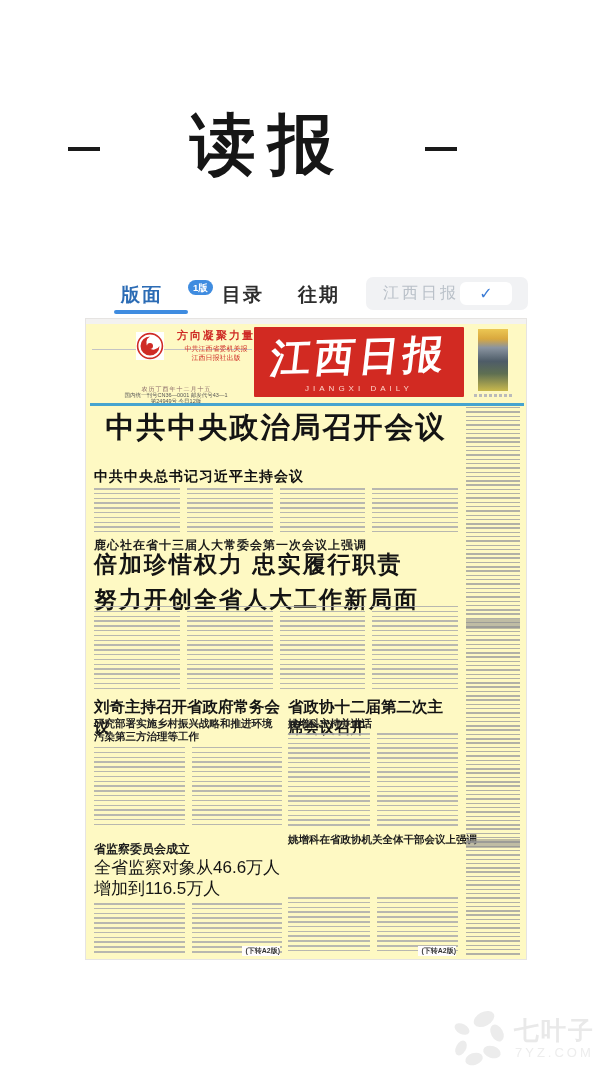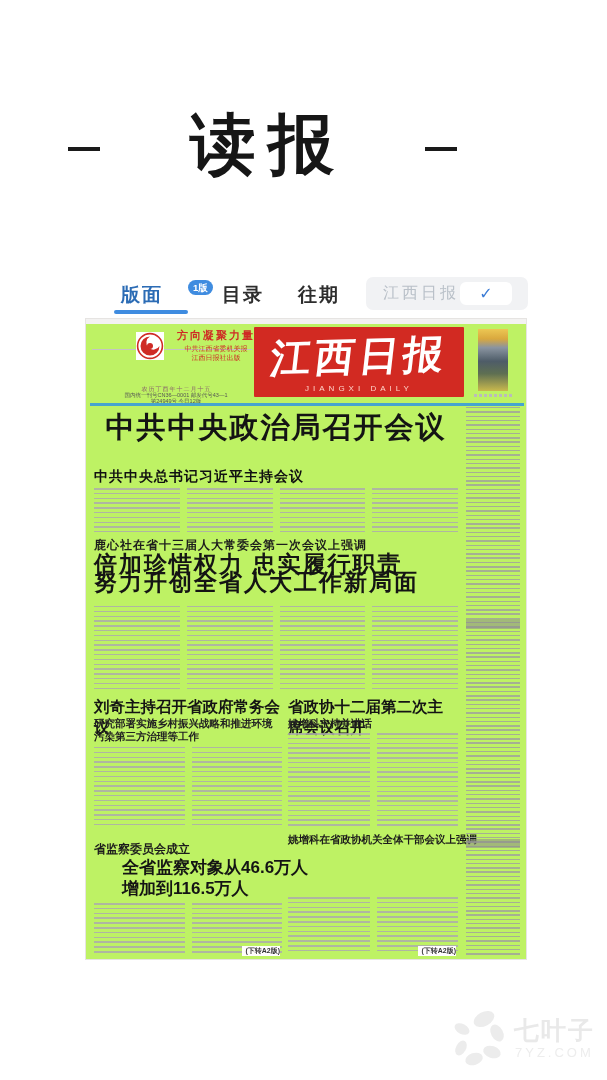--- a/index.html
+++ b/index.html
@@ -35,21 +35,21 @@
   .paper-pill .pill-label{font-size:16px;color:#b9c0c8;letter-spacing:3px;margin-left:17px;}
   .pill-check-box{
     position:absolute;right:16px;top:5px;width:52px;height:23px;background:#ffffff;border-radius:6px;
     display:flex;align-items:center;justify-content:center;
   }
   .pill-check{font-size:16px;font-weight:700;color:#3a7bd5;}
 
   
   .newspaper{
     position:absolute;left:85px;top:318px;width:442px;height:642px;
-    background:#bef264;border:1px solid #e6e4e2;box-sizing:border-box;cursor:pointer;
+    background:#fef9c3;border:1px solid #e6e4e2;box-sizing:border-box;cursor:pointer;
   }
   .paper-top-strip{position:absolute;left:0;top:0;width:100%;height:5px;background:#f3f2f1;}
   .mast-hairline{position:absolute;left:6px;top:30px;width:160px;height:1px;background:#c4c4c4;}
   .mast-logo{position:absolute;left:50px;top:13px;width:28px;height:28px;background:#fff;}
   .mast-slogan{position:absolute;left:84px;top:9px;width:92px;text-align:center;font-size:11px;font-weight:700;color:#cf2b25;letter-spacing:2px;}
   .mast-org{position:absolute;left:84px;top:25px;width:92px;text-align:center;font-size:7px;line-height:9px;color:#cf2b25;}
   .mast-date{position:absolute;left:18px;top:45px;width:145px;display:flex;align-items:baseline;justify-content:center;color:#3a3a3a;font-weight:700;}
   .mast-date .d1{font-size:10px;} .mast-date .d2{font-size:20px;color:#cf2b25;margin:0 1px;} .mast-date .d3{font-size:10px;letter-spacing:1px;}
   .mast-lunar{position:absolute;left:18px;top:66px;width:145px;text-align:center;font-size:6px;color:#8a6a6a;letter-spacing:1px;}
   .mast-issue1{position:absolute;left:10px;top:73px;width:160px;text-align:center;font-size:5.5px;color:#555;}
@@ -73,34 +73,34 @@
   .lead-sub{position:absolute;left:8px;top:123px;width:364px;font-size:10px;line-height:12.5px;font-weight:700;color:#222;text-align:justify;}
   .lead-sub2{position:absolute;left:8px;top:149px;width:364px;font-size:14px;font-weight:800;color:#111;letter-spacing:1px;}
 
   .cols{display:flex;gap:7px;position:absolute;}
   .cols>div{flex:1;}
   .tx{background-image:repeating-linear-gradient(180deg,#acacac 0,#acacac 1.5px,transparent 1.5px,transparent 4.8px);opacity:.85;}
   .body1{left:8px;top:169px;width:364px;height:44px;}
   .kicker{position:absolute;font-weight:800;color:#1c1c1c;}
   .kicker-2{left:8px;top:218px;font-size:12px;letter-spacing:1px;text-align:right;}
   .h2line{position:absolute;left:8px;width:364px;font-size:23px;font-weight:800;color:#141414;letter-spacing:2px;}
-  .h2a{top:230px;} .h2b{top:248px;}
+  .h2a{top:230px;} .h2b{top:265px;}
   .body2{left:8px;top:287px;width:364px;height:83px;}
 
   .h3{position:absolute;font-size:15.5px;font-weight:800;color:#141414;top:378px;}
   .h3-left{left:8px;width:188px;}
   .h3-right{left:202px;width:170px;}
   .sub3{position:absolute;font-size:10.5px;line-height:13px;font-weight:700;color:#222;}
   .sub3-left{left:8px;top:398px;width:188px;}
   .sub3-right{left:202px;top:398px;width:170px;}
   .body3-left{left:8px;top:428px;width:188px;height:82px;}
   .body3-right{left:202px;top:414px;width:170px;height:96px;}
 
   .kicker-bl{left:8px;top:522px;font-size:12px;}
-  .h4bl{position:absolute;left:8px;width:188px;font-size:17px;font-weight:700;color:#141414;margin-left:28px;}
+  .h4bl{position:absolute;left:8px;width:188px;font-size:17px;font-weight:400;color:#141414;}
   .h4bl.l1{top:537px;} .h4bl.l2{top:558px;}
   .kicker-br{left:202px;top:514px;font-size:10.5px;}
   .h4br{position:absolute;left:202px;width:170px;font-size:17.5px;font-weight:800;color:#141414;}
   .h4br.l1{top:528px;} .h4br.l2{top:550px;}
   .body4-left{left:8px;top:584px;width:188px;height:52px;position:absolute;}
   .body4-right{left:202px;top:578px;width:170px;height:58px;position:absolute;}
   .body4-left .cols2,.body4-right .cols2{display:flex;gap:7px;width:100%;height:100%;}
   .cols2>div{flex:1;}
   .note{position:absolute;right:2px;bottom:-1px;font-size:7px;font-weight:700;color:#333;background:#fffdfd;padding-left:3px;}
 

